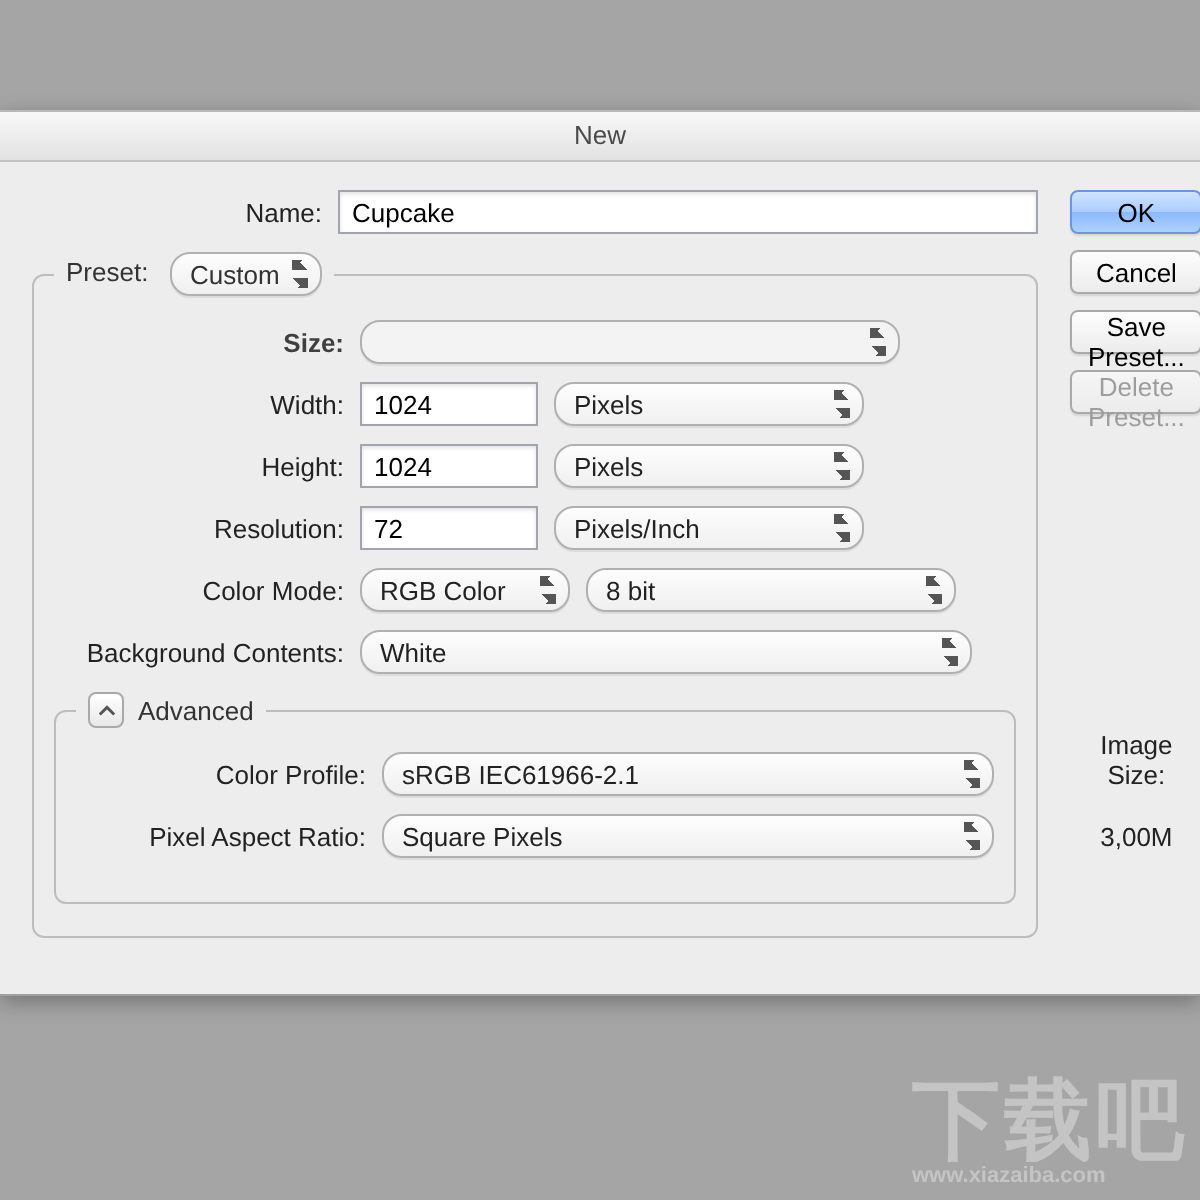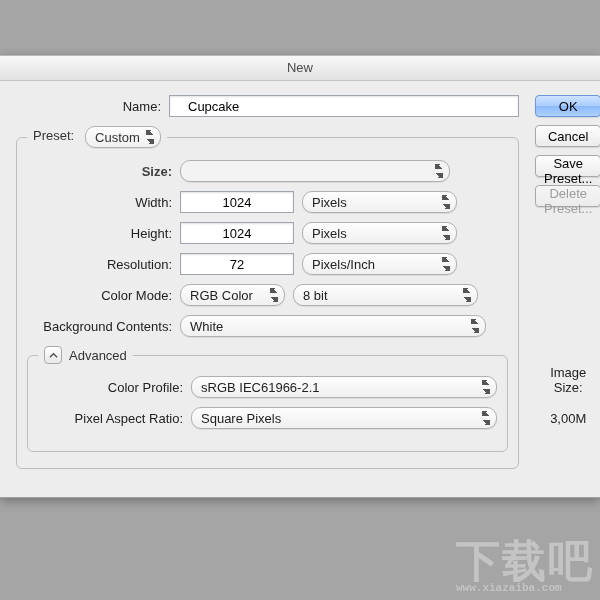--- a/index.html
+++ b/index.html
@@ -32,25 +32,25 @@
     border-bottom: 1px solid #c3c3c3;
   }
   .body { padding: 14px 16px 0 16px; display: flex; gap: 16px; }
   .left { flex: 1; }
   .right { width: 120px; display: flex; flex-direction: column; gap: 8px; align-items: stretch; }
 
   .row { display: flex; align-items: center; margin-bottom: 9px; gap: 8px; }
   .lbl { width: 145px; text-align: right; }
   .input {
     height: 22px; border: 1px solid #9fa6ad; background: #fff;
-    padding: 0 18px; font-size: 13px; font-family: inherit;
+    padding: 0 6px; font-size: 13px; font-family: inherit;
     box-shadow: inset 0 1px 2px rgba(0,0,0,0.12);
   }
   .input.name { flex: 1; }
-  .input.num { width: 114px; text-align: center; }
+  .input.num { width: 89px; }
   .select {
     height: 22px;
     background: linear-gradient(#fdfdfd,#f0f0f0);
     border: 1px solid #b0b0b0; border-radius: 10px;
     display: flex; align-items: center; padding: 0 20px 0 9px;
     position: relative; font-size: 13px;
     box-shadow: 0 1px 0 rgba(0,0,0,0.07);
   }
   .select::after {
     content: ""; position: absolute; right: 6px; top: 3px; width: 8px; height: 14px;
@@ -91,21 +91,21 @@
   .disclosure svg { width: 9px; height: 9px; }
 
   .adv-legend { display: flex; align-items: center; gap: 7px; padding: 0 5px 0 2px; }
   .imgsize { text-align: center; margin-top: 150px; font-size: 13px; }
   .imgsize .v { margin-top: 16px; }
   .wm {
     position: absolute; right: 6px; bottom: 6px;
     font-size: 44px; font-weight: 700; color: rgba(255,255,255,0.35);
     letter-spacing: 2px; line-height: 1;
   }
-  .wm small { display:block; font-size:11px; letter-spacing:0; color: rgba(255,255,255,0.35); font-family: Liberation Mono, monospace; }
+  .wm small { display:block; font-size:11px; letter-spacing:0; color: rgba(255,255,255,0.35); }
   .lbl.dis { color: #404040; font-weight: bold; }
 </style>
 </head>
 <body>
 
 <div class="dialog">
   <div class="titlebar">New</div>
 
   <div class="body">
     <div class="left">

